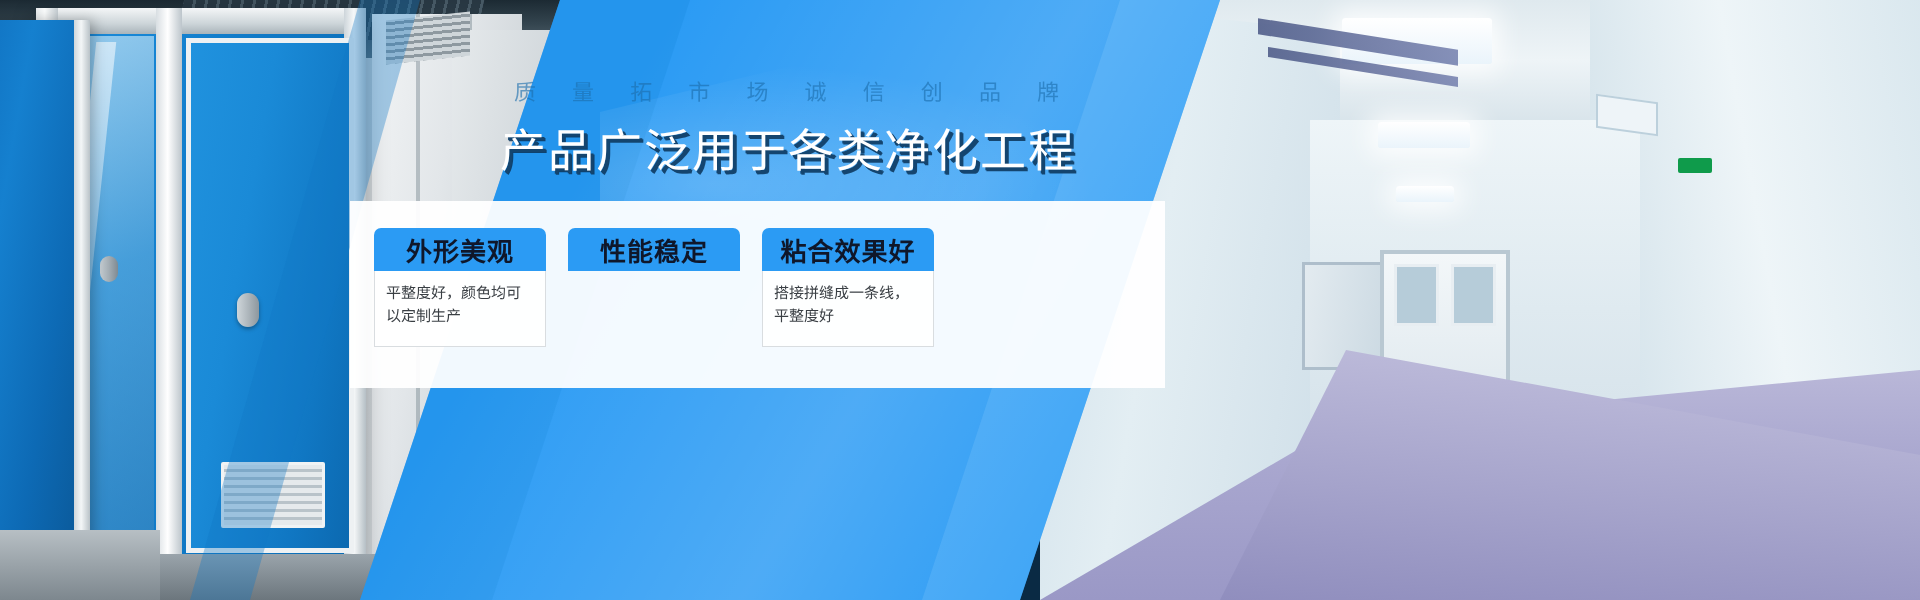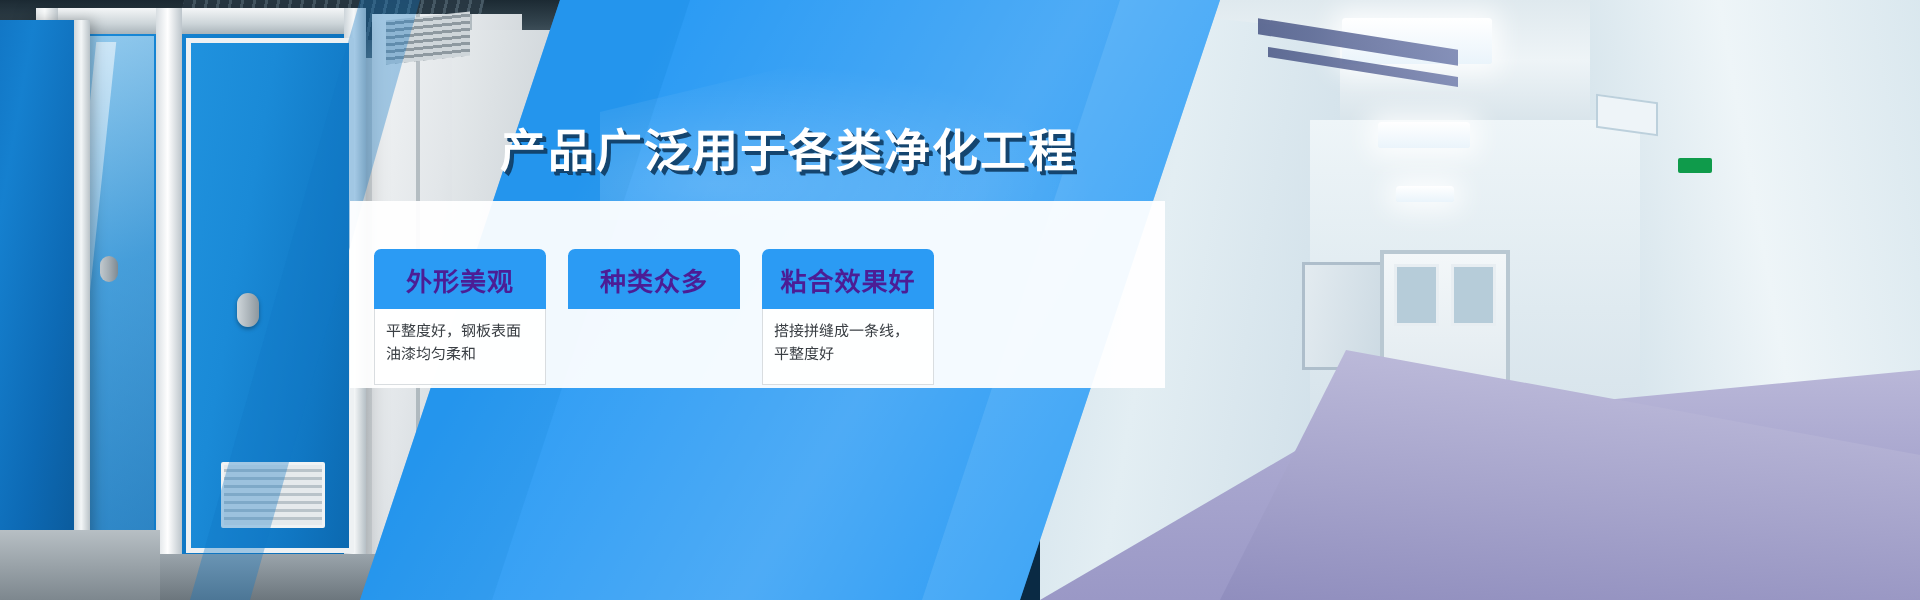--- a/index.html
+++ b/index.html
@@ -116,32 +116,32 @@
     background:radial-gradient(ellipse at 20% 80%,rgba(255,255,255,.9) 0%,rgba(255,255,255,0) 60%);
     clip-path:polygon(0 40%,40% 10%,100% 38%,100% 100%,0 100%);}
   .blue-edgeL{position:absolute;left:0;top:0;width:1920px;height:600px;
     background:#1079c6;opacity:.35;
     clip-path:polygon(360px 0, 420px 0, 250px 600px, 190px 600px);}
 
   
   .tagline{position:absolute;left:514px;top:74px;width:620px;
     font-size:22px;letter-spacing:15px;color:#1d6fae;opacity:.62;white-space:nowrap;}
   .headline{position:absolute;left:500px;top:114px;white-space:nowrap;
-    font-size:46px;font-weight:bold;color:#ffffff;letter-spacing:2px;
+    font-size:46px;font-weight:normal;color:#ffffff;letter-spacing:2px;
     text-shadow:3px 3px 0 #14456f, 4px 4px 0 rgba(11,52,88,.85);}
 
   
   .panel{position:absolute;left:350px;top:201px;width:815px;height:187px;
     background:rgba(255,255,255,.94);display:flex;align-items:flex-start;
     padding:27px 0 0 0;box-sizing:border-box;}
   .card{width:172px;margin-left:22px;}
   .card:first-child{margin-left:24px;}
-  .card-head{height:60px;border-radius:7px 7px 0 0;background:#2b9bf4;
+  .card-head{height:43px;border-radius:7px 7px 0 0;background:#2b9bf4;
     display:flex;align-items:center;justify-content:center;
-    color:#4c1d95;font-size:26px;font-weight:bold;letter-spacing:1px;margin-top:21px;}
+    color:#0f172a;font-size:26px;font-weight:bold;letter-spacing:1px;}
   .card-body{min-height:76px;border:1px solid #d9dde0;border-top:none;
     box-sizing:border-box;padding:10px 11px 12px 11px;
     font-size:15px;line-height:23px;color:#3a3f44;background:rgba(255,255,255,.9);}
 </style>
 </head>
 <body>
 
 <div id="stage">
 
   <div class="photo-left">
@@ -199,32 +199,33 @@
 
   <div class="bluewrap">
     <div class="blue-edgeL"></div>
     <div class="blue-main"></div>
     <div class="blue-dark"></div>
     <div class="blue-soft"></div>
     <div class="blue-sheen"></div>
     <div class="blue-wave"></div>
   </div>
 
+  <div class="tagline">质 量 拓 市 场    诚 信 创 品 牌</div>
   <div class="headline">产品广泛用于各类净化工程</div>
 
   <div class="panel">
 
     <div class="card">
       <div class="card-head">外形美观</div>
-      <div class="card-body">平整度好，钢板表面油漆均匀柔和</div>
+      <div class="card-body">平整度好，颜色均可以定制生产</div>
     </div>
 
 
     <div class="card">
-      <div class="card-head">种类众多</div>
+      <div class="card-head">性能稳定</div>
     </div>
 
     <div class="card">
       <div class="card-head">粘合效果好</div>
       <div class="card-body">搭接拼缝成一条线，平整度好</div>
     </div>
 
   </div>
 
 </div>

